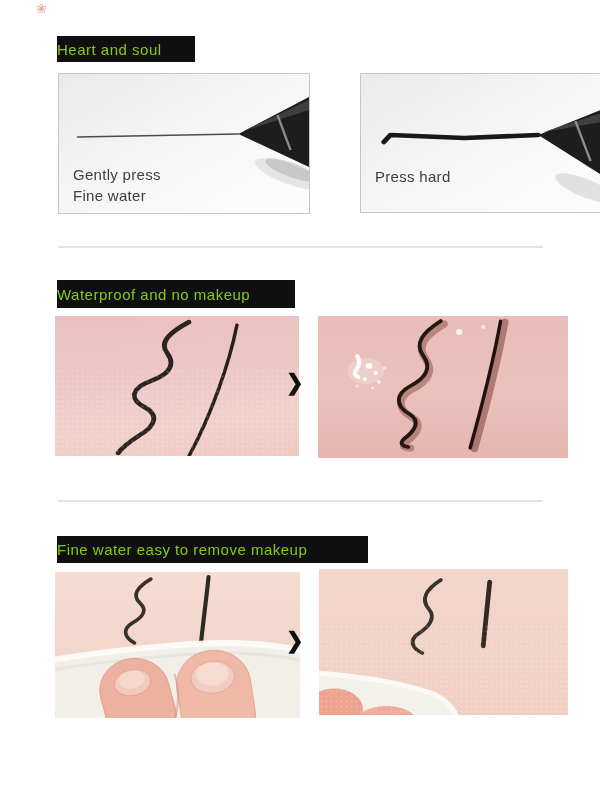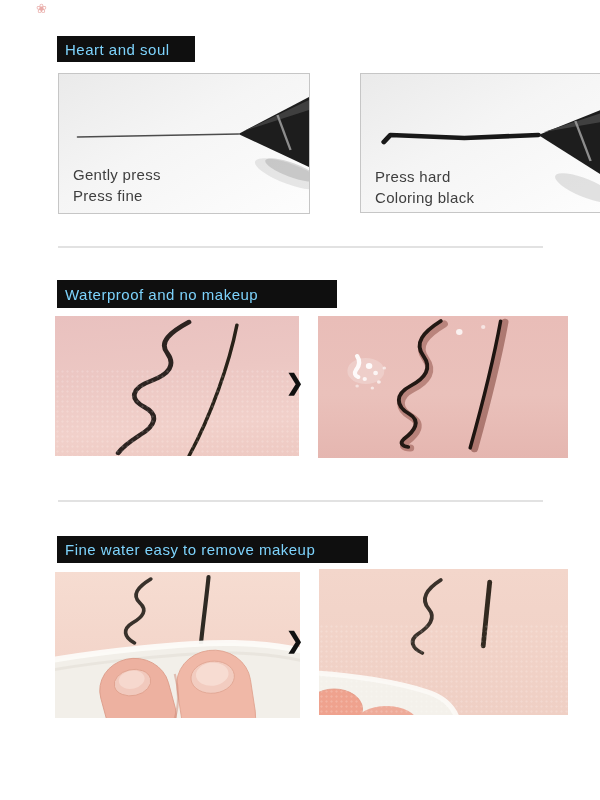--- a/index.html
+++ b/index.html
@@ -2,26 +2,26 @@
 <html><head>
 <meta charset="utf-8">
 <style>
   html,body{margin:0;padding:0;background:#ffffff;}
   .page{
     position:relative;width:600px;height:800px;background:#ffffff;
     overflow:hidden;font-family:"Liberation Sans",sans-serif;
   }
   .wm{position:absolute;left:36px;top:1px;font-size:13px;color:#cf4a42;opacity:.45;}
   .hd{
-    position:absolute;background:#0f0f0f;color:#7dd3fc;display:flex;align-items:center;
-    font-size:15px;letter-spacing:.5px;padding-left:8px;box-sizing:border-box;
+    position:absolute;background:#0f0f0f;color:#84cc16;display:flex;align-items:center;
+    font-size:15px;letter-spacing:.5px;padding-left:0;box-sizing:border-box;
     white-space:nowrap;
   }
   .hd1{left:57px;top:36px;width:138px;height:26px;}
-  .hd2{left:57px;top:280px;width:280px;height:28px;}
+  .hd2{left:57px;top:280px;width:238px;height:28px;}
   .hd3{left:57px;top:536px;width:311px;height:27px;}
   .divider{position:absolute;left:58px;width:485px;height:2px;background:#e2e2e2;}
   .d1{top:246px;} .d2{top:500px;}
   .panel{position:absolute;overflow:hidden;padding-left:20px;}
   .panel svg{position:absolute;left:0;top:0;width:100%;height:100%;display:block;}
   .grayp{
     border:1px solid #c6c6c6;
     background:linear-gradient(150deg,#eaeaea 0%,#f5f5f5 45%,#fdfdfd 100%);
   }
   .pa{left:58px;top:73px;width:230px;height:139px;}
@@ -63,35 +63,34 @@
     <svg viewBox="0 0 230 139" preserveAspectRatio="none">
       <line x1="17" y1="63" x2="165" y2="60" stroke="#4c4c4c" stroke-width="1.4" stroke-linecap="round"></line>
       <ellipse cx="212" cy="100" rx="34" ry="10" fill="#8f8f8f" opacity="0.20" transform="rotate(22 212 100)"></ellipse>
       <ellipse cx="214" cy="96" rx="26" ry="7" fill="#7d7d7d" opacity="0.28" transform="rotate(22 214 96)"></ellipse>
       <polygon points="165,60 230,23 230,93" fill="#1d1d1d"></polygon>
       <polygon points="170,57 230,26 230,36" fill="#3f3f3f"></polygon>
       <line x1="201" y1="41" x2="213" y2="76" stroke="#9a9a9a" stroke-width="2.2" opacity="0.9"></line>
     </svg>
     <div class="cap capA">
       <div>Gently press</div>
-      <div>Press fine</div>
+      <div>Fine water</div>
     </div>
   </div>
 
   <div class="panel grayp pb">
     <svg viewBox="0 0 227 138" preserveAspectRatio="none">
       <path d="M21 68 L27 61 L95 64 L163 61" fill="none" stroke="#181818" stroke-width="4.6" stroke-linecap="round" stroke-linejoin="round"></path>
       <ellipse cx="206" cy="114" rx="30" ry="9" fill="#8f8f8f" opacity="0.24" transform="rotate(24 206 114)"></ellipse>
       <polygon points="163,61 227,33 227,105" fill="#1d1d1d"></polygon>
       <polygon points="168,58 227,37 227,47" fill="#404040"></polygon>
       <line x1="197" y1="47" x2="211" y2="87" stroke="#9a9a9a" stroke-width="2.2" opacity="0.9"></line>
     </svg>
     <div class="cap capB">
       <div>Press hard</div>
-      <div>Coloring black</div>
     </div>
   </div>
 
   <div class="divider d1"></div>
 
   <div class="hd hd2">Waterproof and no makeup</div>
 
   <div class="panel pc grain">
     <svg viewBox="0 0 224 140" preserveAspectRatio="none">
       <path d="M123 6 C106 16 95 26 103 37 C111 49 105 58 88 65 C70 72 68 83 82 91 C96 99 92 110 78 119 C68 126 62 131 58 137" fill="none" stroke="#2c2320" stroke-width="4.4" stroke-linecap="round"></path>

